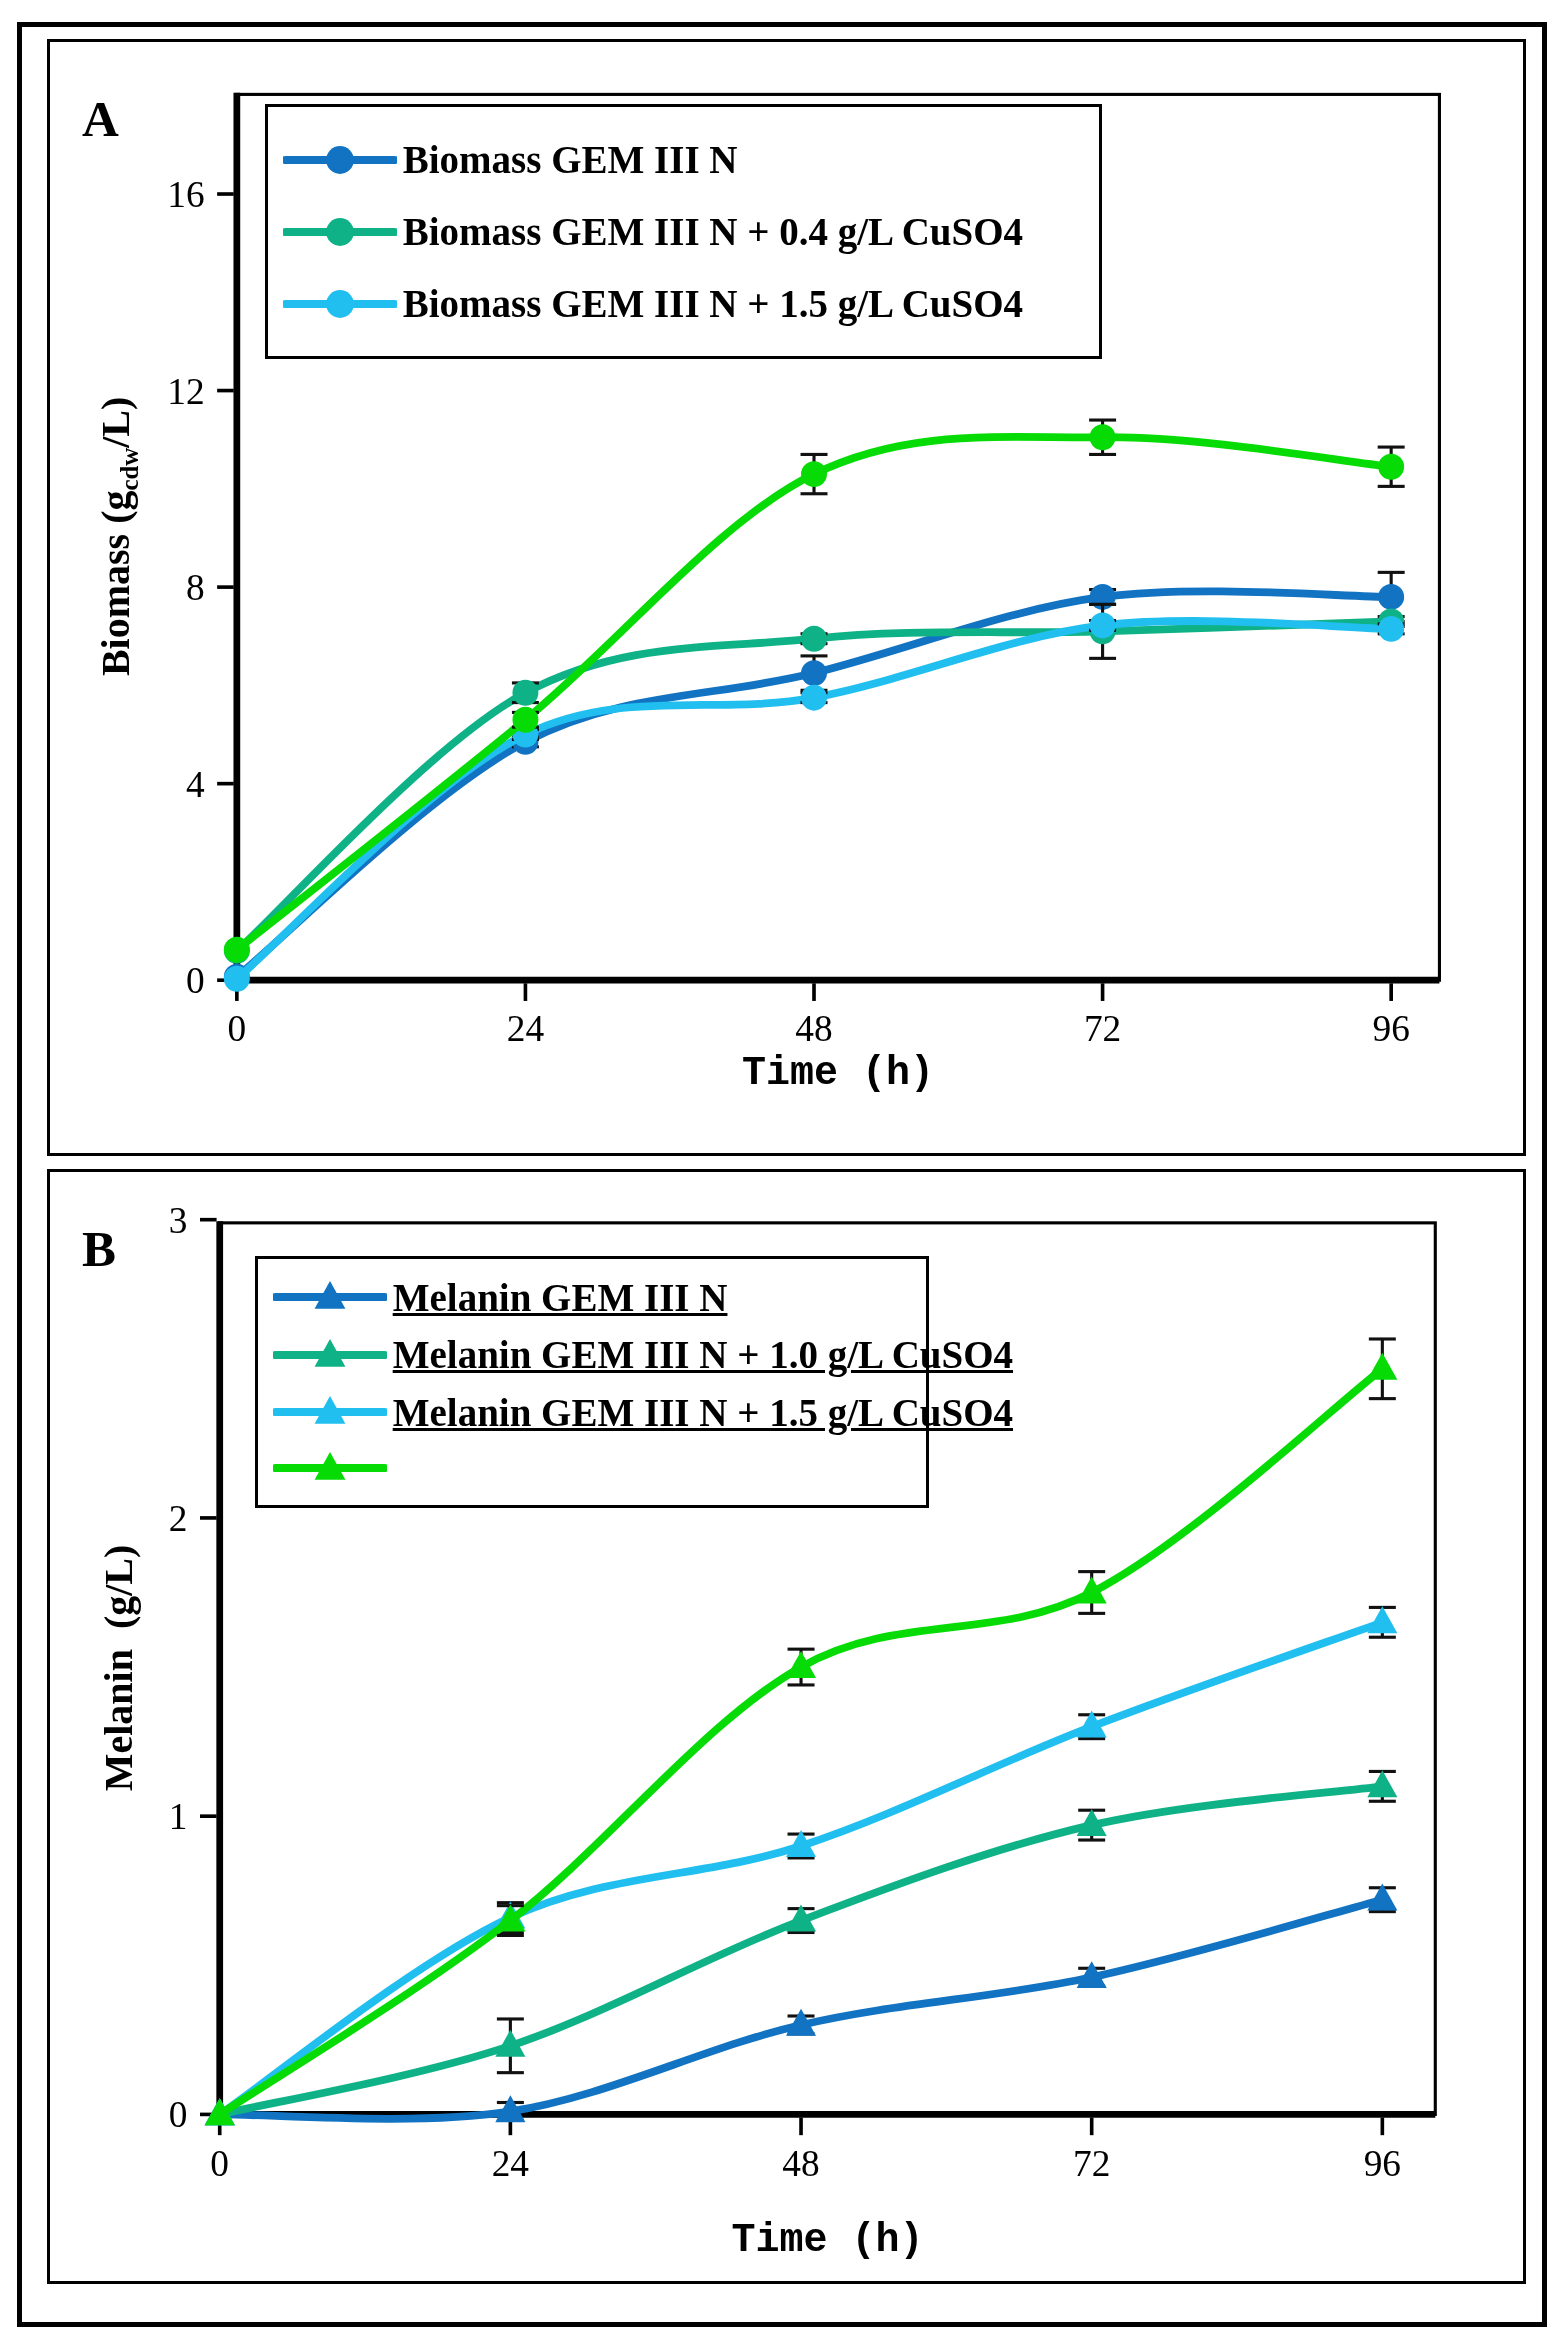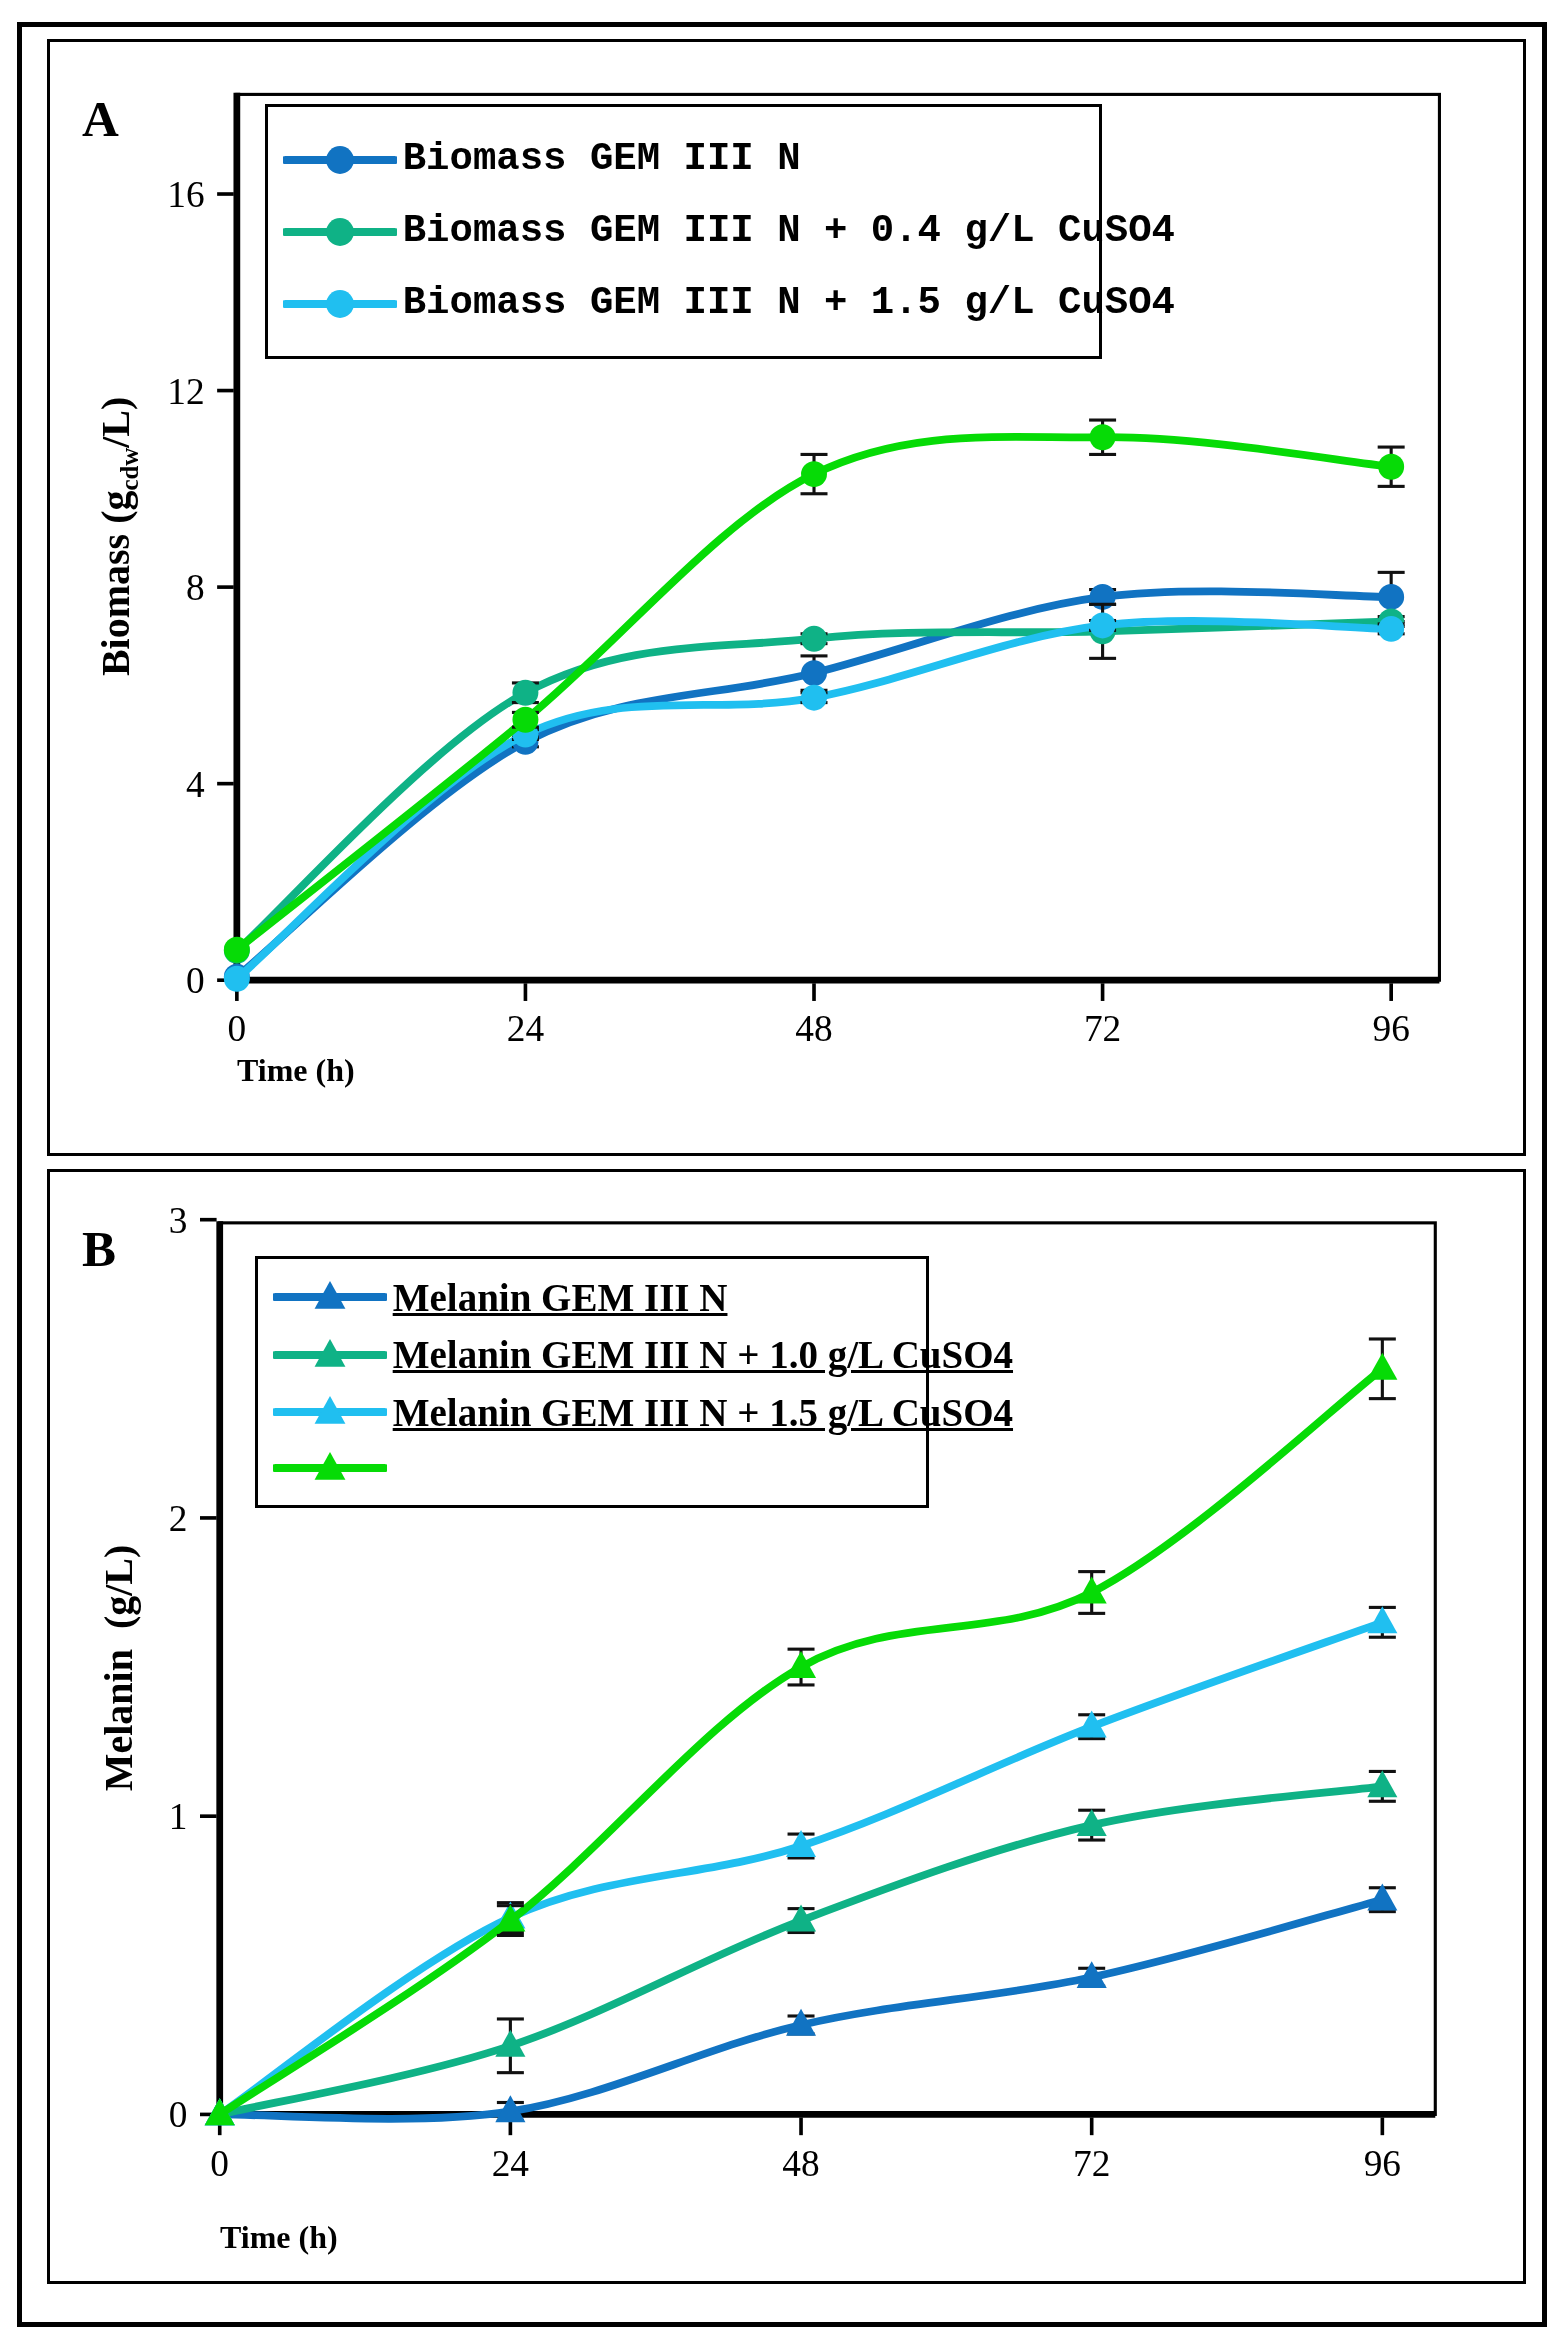--- a/index.html
+++ b/index.html
@@ -24,28 +24,28 @@
   .ytitle-wrap{
     position:absolute;left:35px;top:0;width:69px;
     display:flex;align-items:center;justify-content:center;pointer-events:none;
   }
   #panel-a .ytitle-wrap{height:989px;}
   #panel-b .ytitle-wrap{height:991px;}
   .ytitle{
     transform:rotate(-90deg);white-space:pre;font-size:40px;font-weight:bold;line-height:1;
   }
   .ytitle sub{font-size:0.62em;}
-  .xtitle{position:absolute;font-size:32px;font-weight:bold;line-height:1;}
+  .xtitle{position:absolute;text-align:center;font-size:40px;font-weight:bold;line-height:1;font-family:Liberation Mono, monospace;}
   #xtitle-a{left:187px;width:1202px;top:1012px;}
   #xtitle-b{left:170px;width:1215px;top:1049px;}
   .legend{
     position:absolute;border:3.1px solid #000;box-sizing:border-box;background:#fff;
     display:flex;flex-direction:column;justify-content:space-evenly;padding-left:14.5px;
   }
-  #legend-0{left:215px;top:62px;width:837px;height:255px;font-family:Liberation Mono, monospace;}
+  #legend-0{left:215px;top:62px;width:837px;height:255px;}
   #legend-1{left:205px;top:84px;width:674px;height:252px;text-decoration:underline;}
   .legend-row{display:flex;align-items:center;gap:6.2px;}
   .legend-marker{width:114px;height:36px;flex:0 0 auto;}
   .legend-label{font-size:39px;font-weight:bold;white-space:nowrap;line-height:1;}
 </style>
 </head>
 <body>
 
 <div class="outer-frame"></div>
 

